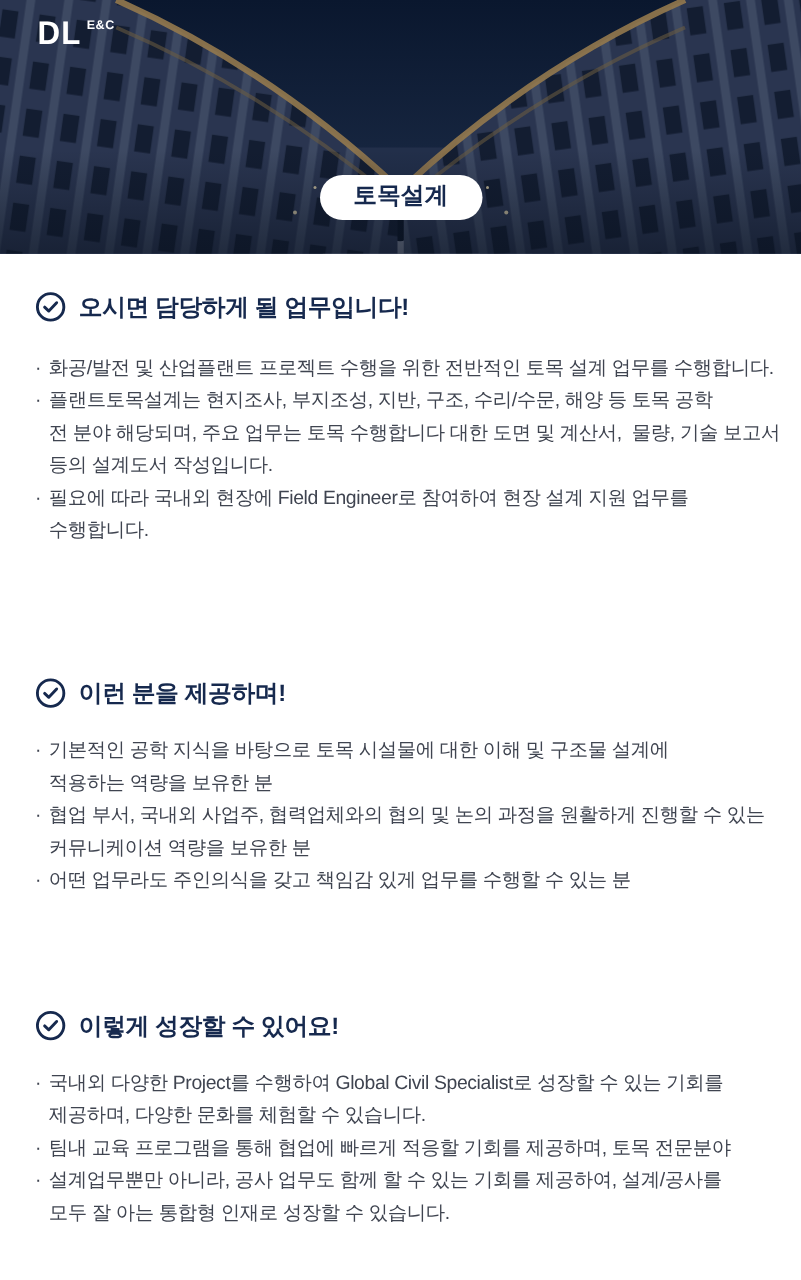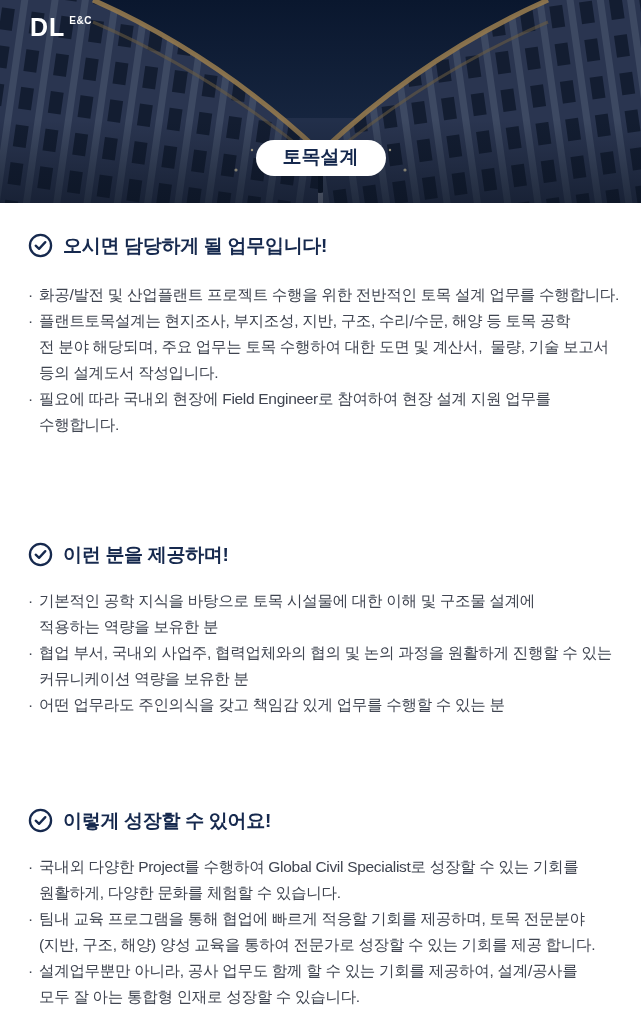--- a/index.html
+++ b/index.html
@@ -135,21 +135,21 @@
         <div class="bullet">
           <span class="dot">·</span>
           <div class="lines">
             <div class="line">화공/발전 및 산업플랜트 프로젝트 수행을 위한 전반적인 토목 설계 업무를 수행합니다.</div>
           </div>
         </div>
         <div class="bullet">
           <span class="dot">·</span>
           <div class="lines">
             <div class="line">플랜트토목설계는 현지조사, 부지조성, 지반, 구조, 수리/수문, 해양 등 토목 공학</div>
-            <div class="line">전 분야 해당되며, 주요 업무는 토목 수행하여 대한 도면 및 계산서,  물량, 기술 보고서</div>
+            <div class="line">전 분야 해당되며, 주요 업무는 토목 수행합니다 대한 도면 및 계산서,  물량, 기술 보고서</div>
             <div class="line">등의 설계도서 작성입니다.</div>
           </div>
         </div>
         <div class="bullet">
           <span class="dot">·</span>
           <div class="lines">
             <div class="line">필요에 따라 국내외 현장에 Field Engineer로 참여하여 현장 설계 지원 업무를</div>
             <div class="line">수행합니다.</div>
           </div>
         </div>
@@ -194,28 +194,27 @@
           <circle cx="13" cy="13" r="11" fill="none" stroke="#16294e" stroke-width="2.4"></circle>
           <path d="M8 13.2 L11.5 16.5 L18 9.5" fill="none" stroke="#16294e" stroke-width="2.4" stroke-linecap="round" stroke-linejoin="round"></path>
         </svg>
         <span class="head-text">이렇게 성장할 수 있어요!</span>
       </div>
       <div class="bullets">
         <div class="bullet">
           <span class="dot">·</span>
           <div class="lines">
             <div class="line">국내외 다양한 Project를 수행하여 Global Civil Specialist로 성장할 수 있는 기회를</div>
-            <div class="line">원활하게, 다양한 문화를 체험할 수 있습니다.</div>
+            <div class="line">제공하며, 다양한 문화를 체험할 수 있습니다.</div>
           </div>
         </div>
         <div class="bullet">
           <span class="dot">·</span>
           <div class="lines">
             <div class="line">팀내 교육 프로그램을 통해 협업에 빠르게 적응할 기회를 제공하며, 토목 전문분야</div>
-            <div class="line">(지반, 구조, 해양) 양성 교육을 통하여 전문가로 성장할 수 있는 기회를 제공 합니다.</div>
           </div>
         </div>
         <div class="bullet">
           <span class="dot">·</span>
           <div class="lines">
             <div class="line">설계업무뿐만 아니라, 공사 업무도 함께 할 수 있는 기회를 제공하여, 설계/공사를</div>
             <div class="line">모두 잘 아는 통합형 인재로 성장할 수 있습니다.</div>
           </div>
         </div>
       </div>

